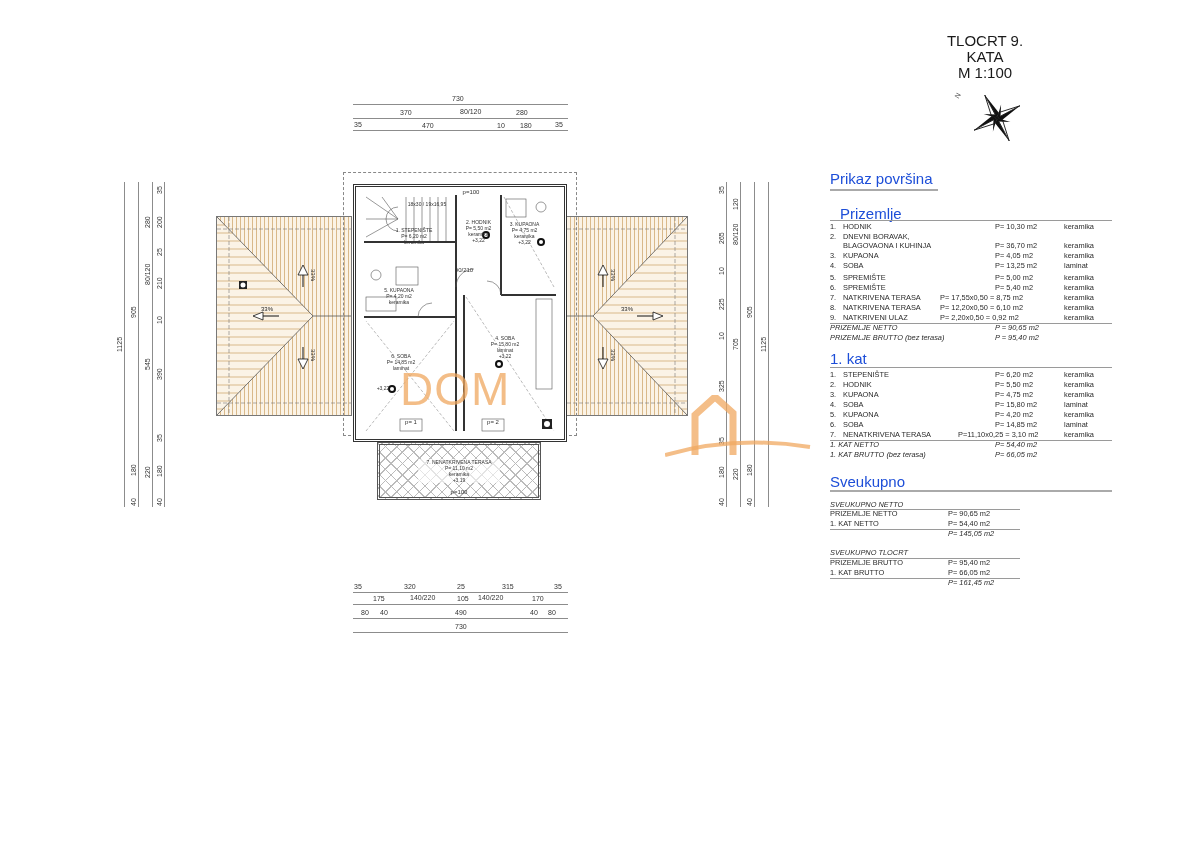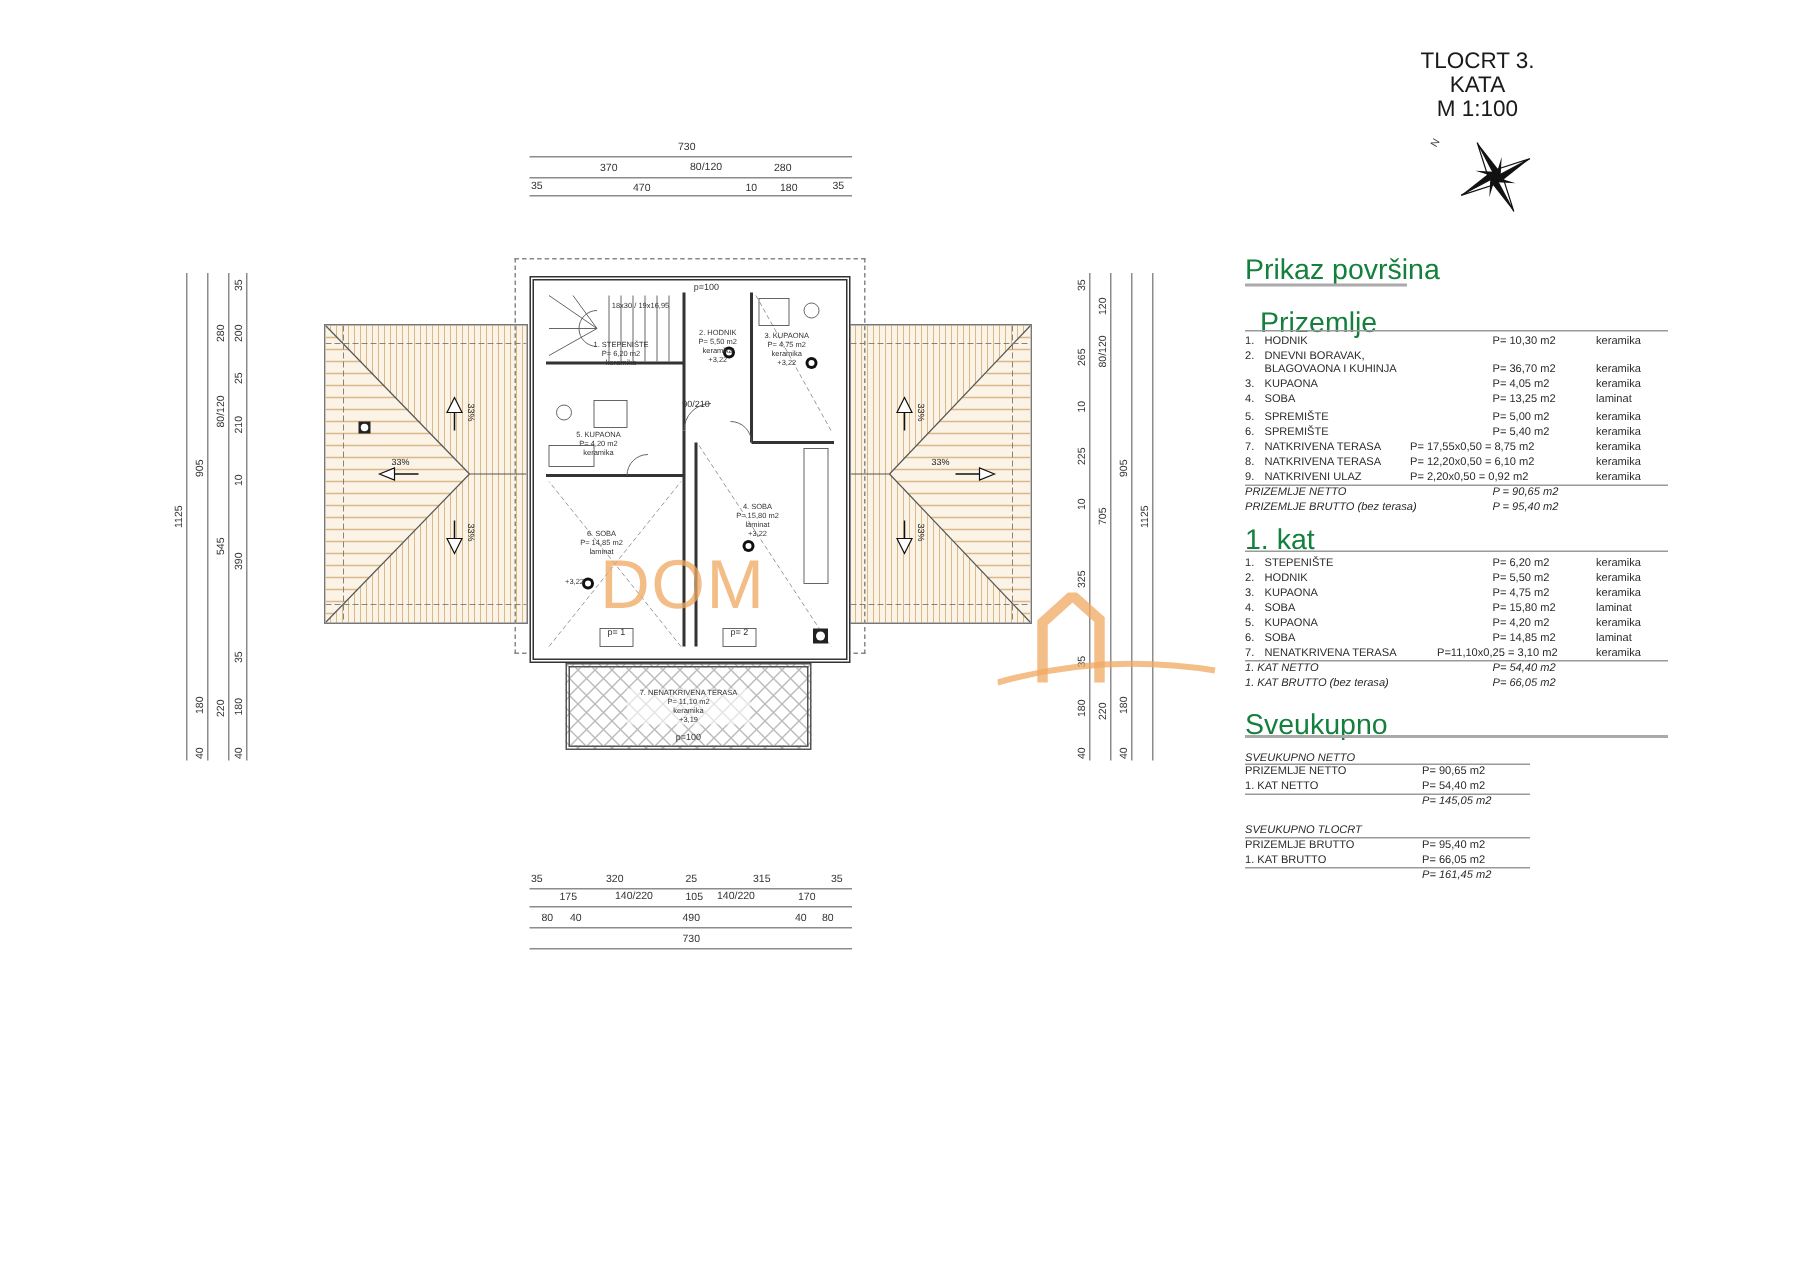--- a/index.html
+++ b/index.html
@@ -1,19 +1,19 @@
 <!DOCTYPE html>
 <html><head>
 <meta charset="utf-8">
 <style>
   html,body{margin:0;padding:0;background:#ffffff;}
   body{width:1200px;height:848px;position:relative;overflow:hidden;font-family:"Liberation Sans",sans-serif;color:#222;}
   .abs{position:absolute;}
   .title{position:absolute;left:930px;top:33px;width:110px;text-align:center;font-size:15px;line-height:16px;color:#1a1a1a;}
-  .sheet-h{position:absolute;font-size:19px;color:#15803d;}
+  .sheet-h{position:absolute;font-size:15px;color:#1d4ed8;}
   .hline{position:absolute;height:1px;background:#9a9a9a;}
   .hline2{position:absolute;height:2px;background:#aaaaaa;}
   .row{position:absolute;left:830px;width:272px;height:10px;font-size:7.4px;line-height:10px;color:#2a2a2a;white-space:nowrap;}
   .row .n{position:absolute;left:0;}
   .row .nm{position:absolute;left:13px;}
   .row .p{position:absolute;left:165px;}
   .row .pl{position:absolute;left:110px;}
   .row .m{position:absolute;left:234px;}
   .it{font-style:italic;}
   .sumrow{position:absolute;left:830px;width:190px;height:10px;font-size:7.4px;line-height:10px;color:#2a2a2a;}
@@ -25,21 +25,21 @@
   .vdimline{position:absolute;width:1px;background:#8c8c8c;}
   .roof{position:absolute;background:repeating-linear-gradient(90deg,#fbf3e6 0px,#fbf3e6 3px,#d9b98a 3px,#d9b98a 4px);border:1px solid #777;}
   .room-label{position:absolute;font-size:5px;color:#333;text-align:center;line-height:6px;}
   .watermark{position:absolute;font-size:46px;color:#f0a860;opacity:.75;letter-spacing:1px;}
   .wm-grey{color:#c8c8c8;}
 </style>
 </head>
 <body>
 
 <div class="title">
-  <div>TLOCRT 3. KATA</div>
+  <div>TLOCRT 9. KATA</div>
   <div>M 1:100</div>
 </div>
 
 <div class="abs" style="left:955px;top:88px;width:70px;height:60px;">
   <span class="abs" style="left:0;top:4px;font-size:7px;color:#444;transform:rotate(-60deg);">N</span>
   <svg width="70" height="60" viewBox="0 0 70 60">
     <g transform="translate(42,30) rotate(-28)">
       <polygon points="0,-26 4,-4 0,0" fill="#111"></polygon>
       <polygon points="0,-26 -4,-4 0,0" fill="#fff" stroke="#111" stroke-width="0.8"></polygon>
       <polygon points="0,26 -4,4 0,0" fill="#111"></polygon>

